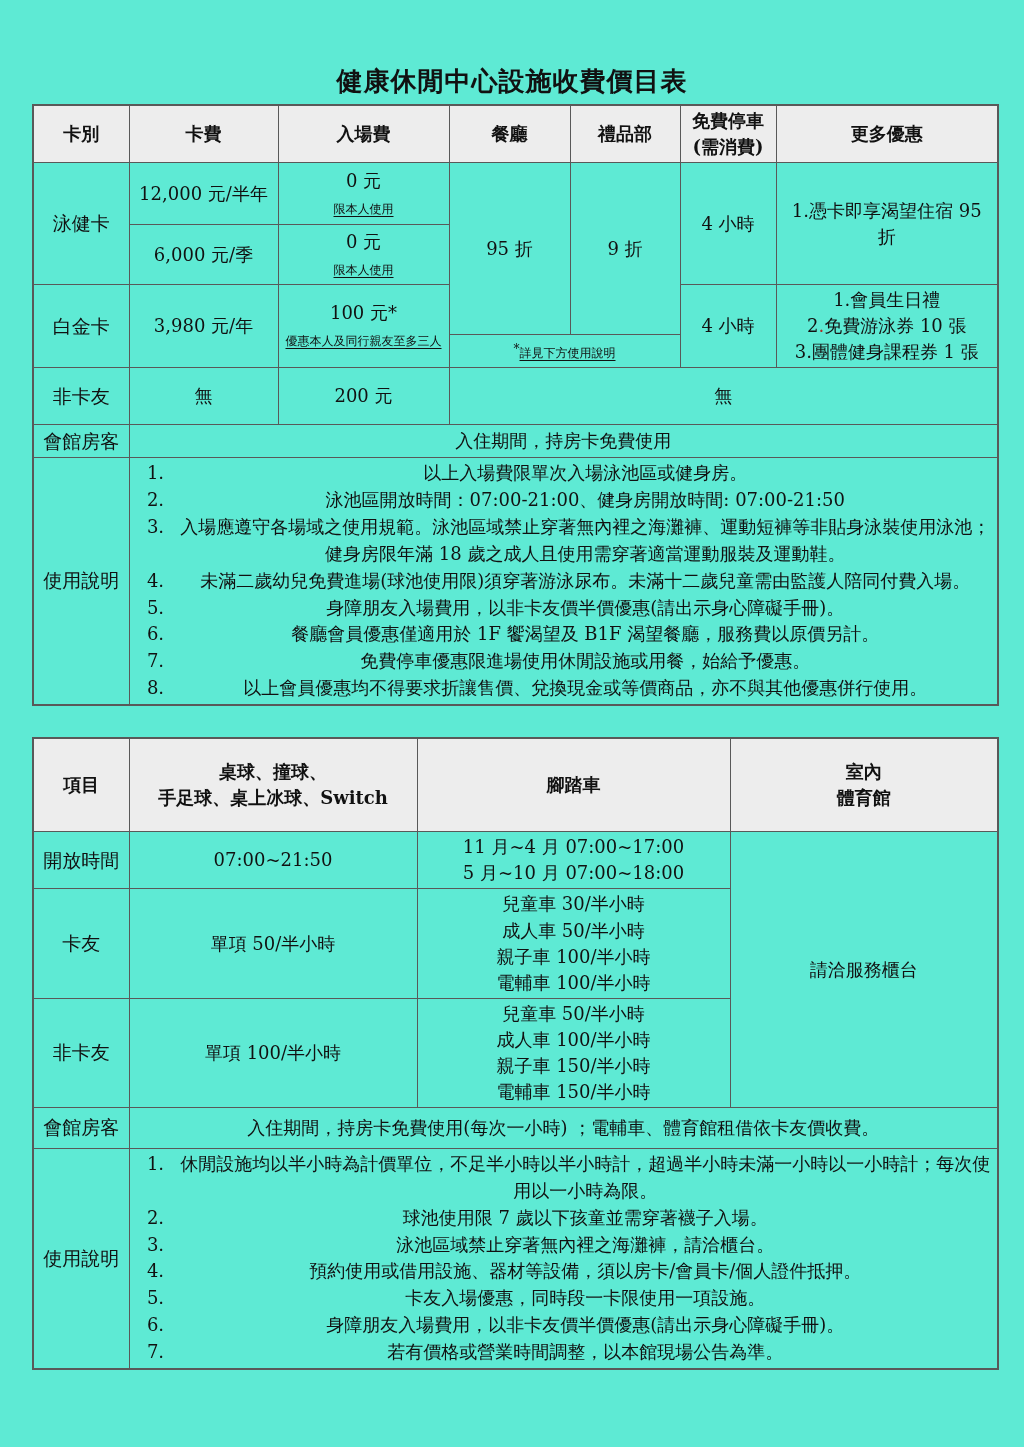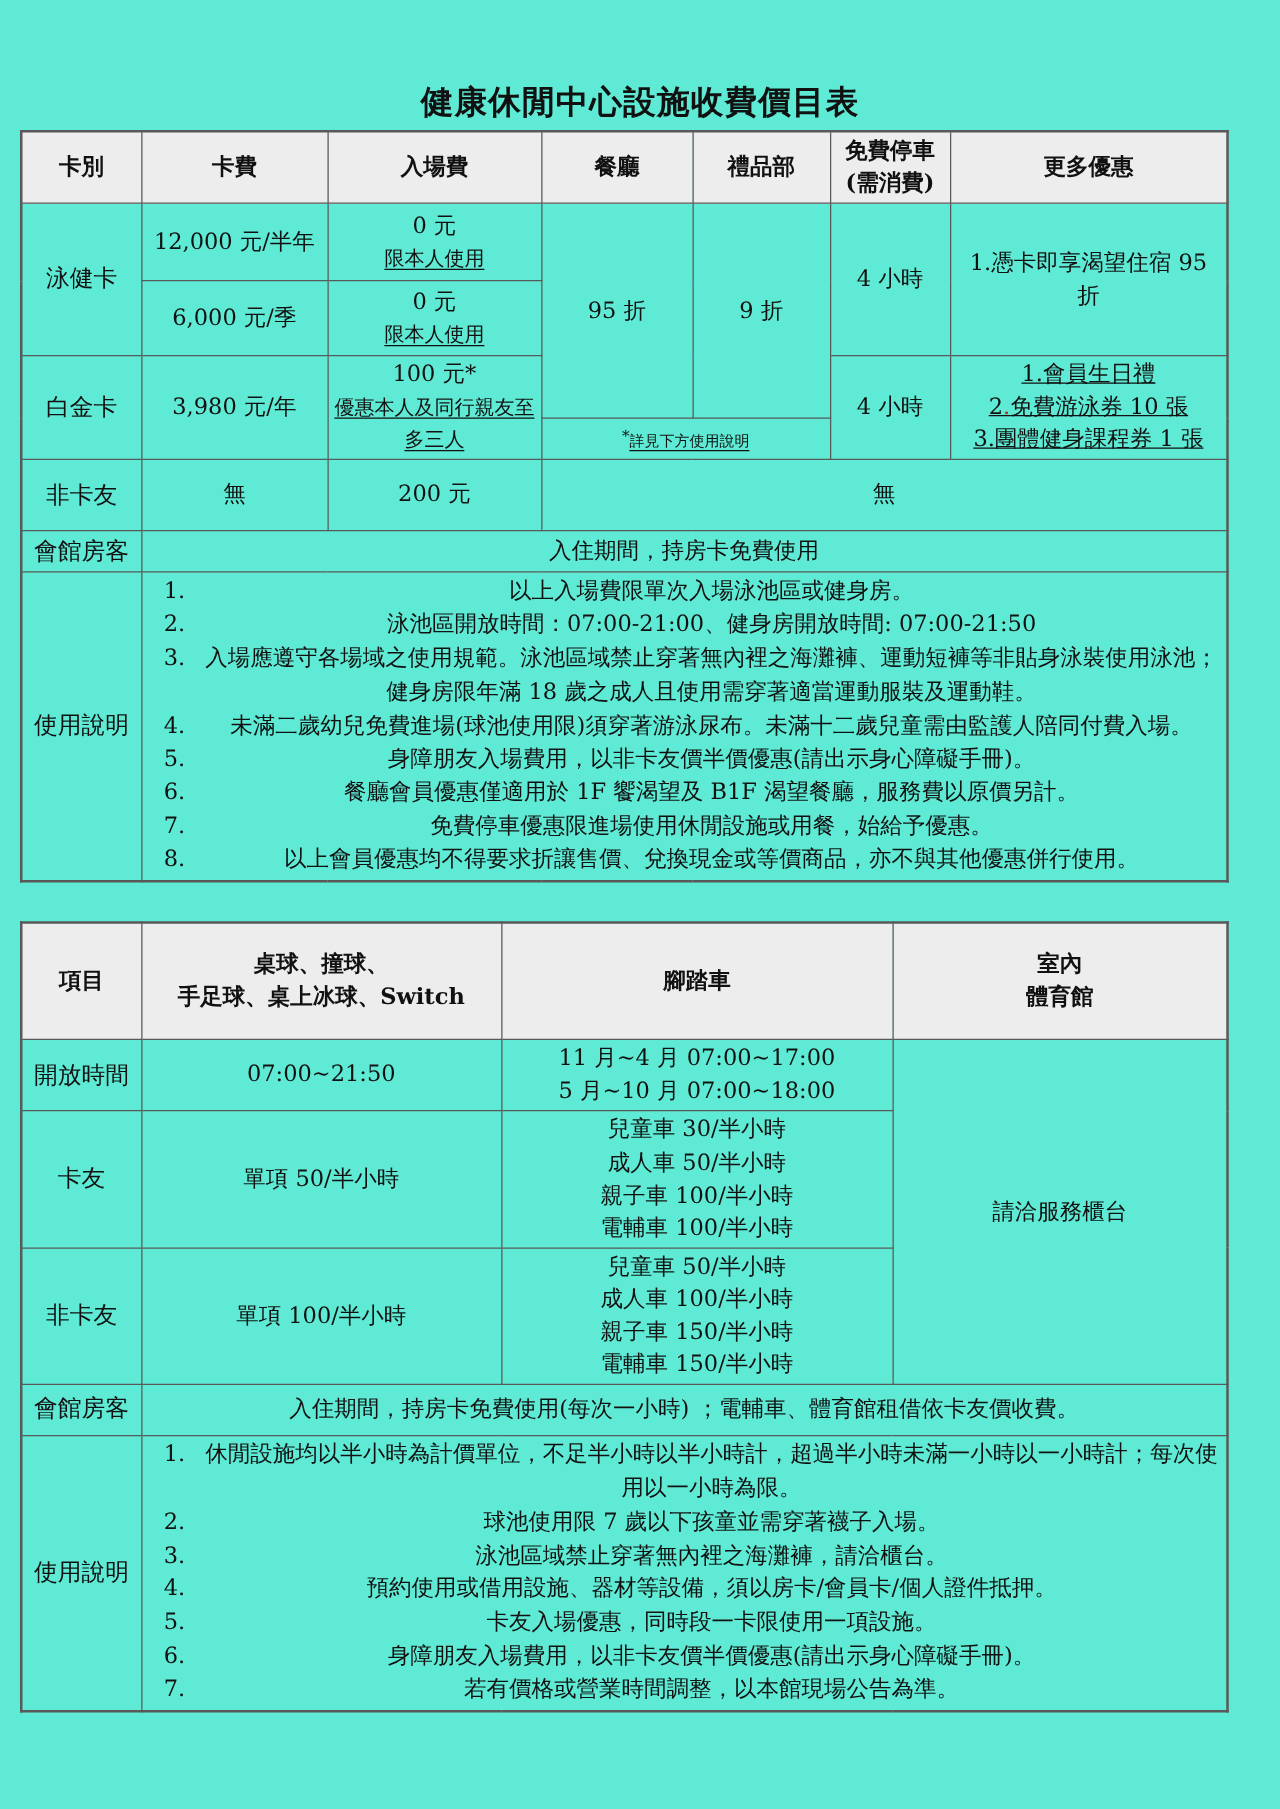--- a/index.html
+++ b/index.html
@@ -25,45 +25,45 @@
     display: flex;
     justify-content: space-between;
     align-items: flex-end;
   }
   .section-label { font-size: 20px; font-weight: bold; }
   .date-label { font-size: 19px; color: #d92b2b; letter-spacing: 1px; }
 
   table.t {
     border-collapse: collapse;
     table-layout: fixed;
-    margin-left: 16px;
+    margin-left: 32px;
     width: 965px;
     border: 2px solid #595959;
     font-size: 18px;
   }
   table.t1 { margin-top: 5px; }
   table.t2 { margin-top: 31px; }
   .t td, .t th {
     border: 1px solid #595959;
     text-align: center;
     vertical-align: middle;
     padding: 2px 4px;
     line-height: 1.45;
     font-weight: normal;
   }
   .t th { background: #ededed; font-weight: bold; }
   .rowlabel { font-weight: bold; font-size: 19px; }
   .pre { white-space: pre-line; }
   .left { text-align: left; padding-left: 8px; }
   .pl12 { text-align: left; padding-left: 12px; }
   .u { text-decoration: underline; text-underline-offset: 3px; }
-  .small-note { font-size: 16px; }
+  .small-note { font-size: 12px; }
   .see-note { font-size: 12px; font-weight: bold; }
   .see-note .star { text-decoration: none; vertical-align: 4px; }
-  .benefits { line-height: 1.5; text-decoration: underline; }
+  .benefits { line-height: 1.5; }
   .red { color: #b02a22; }
   .notes-cell { vertical-align: top; padding: 6px 8px 6px 7px; }
   .note { display: flex; line-height: 1.49; margin: 0; }
   .note-num { width: 44px; flex: 0 0 44px; }
   .note-text { flex: 1; }
 </style>
 </head>
 <body>
 
 <div class="page">

